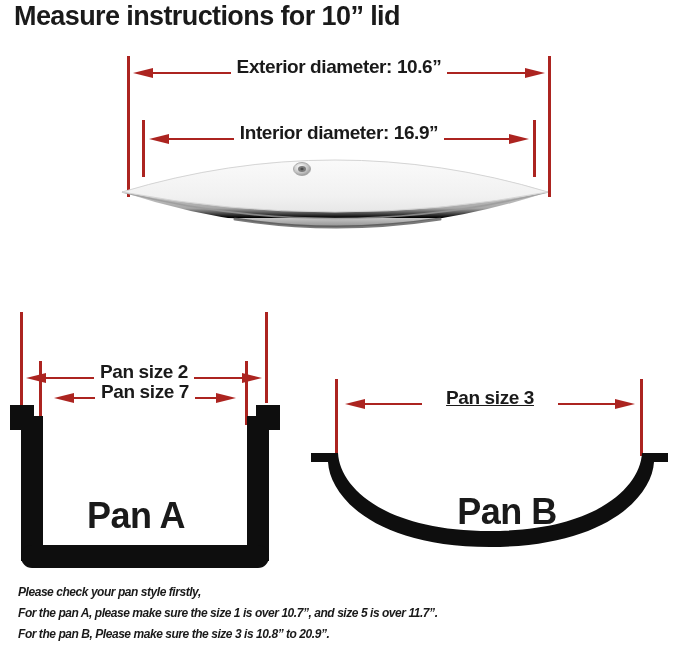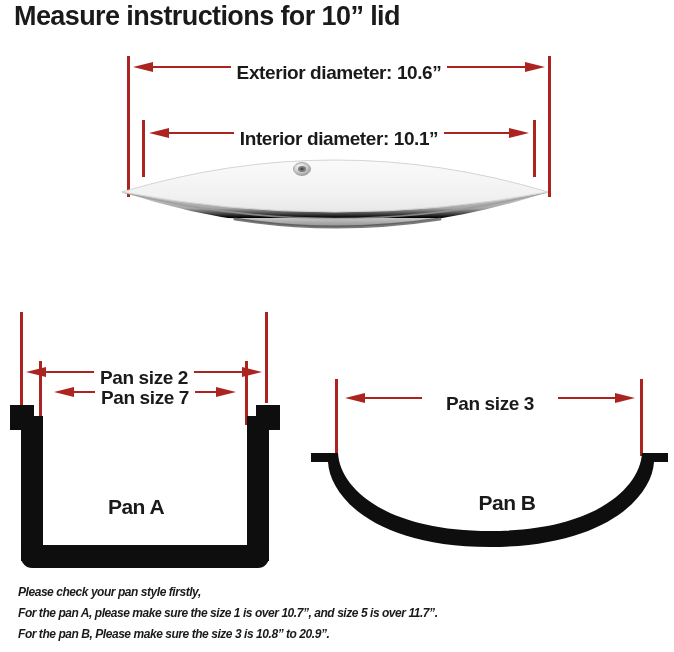--- a/index.html
+++ b/index.html
@@ -7,34 +7,34 @@
   html,body{ margin:0; padding:0; background:#fff; }
   .stage{
     position:relative; width:674px; height:652px; background:#ffffff;
     font-family:"Liberation Sans", sans-serif; color:var(--ink); overflow:hidden;
   }
   .title{
     position:absolute; left:14px; top:1px; margin:0;
     font-size:27px; font-weight:bold; letter-spacing:-0.6px; white-space:nowrap;
   }
   .vline{ position:absolute; width:3px; background:var(--red); }
-  .measure-row{ position:absolute; display:flex; align-items:flex-start; height:16px; }
+  .measure-row{ position:absolute; display:flex; align-items:flex-end; height:16px; }
   .arr{ flex:1; display:flex; align-items:center; min-width:8px; }
   .tail{ flex:1; height:2.6px; background:var(--red); }
   .head-l{ width:0; height:0; border-top:5.5px solid transparent;
            border-bottom:5.5px solid transparent; border-right:20px solid var(--red); }
   .head-r{ width:0; height:0; border-top:5.5px solid transparent;
            border-bottom:5.5px solid transparent; border-left:20px solid var(--red); }
   .mlabel{
     font-weight:bold; font-size:19px; letter-spacing:-0.4px;
     padding:0 6px; white-space:nowrap;
   }
-  .mlabel.widepad{ padding:0 24px; }
+  .mlabel.widepad{ padding:0 24px;text-decoration:underline; }
   .pan-label{
-    position:absolute; font-weight:bold; font-size:21px; letter-spacing:-0.5px;
+    position:absolute; font-weight:bold; font-size:36px; letter-spacing:-0.5px;
     text-align:center; white-space:nowrap;
   }
   .svg-abs{ position:absolute; }
   .notes{
     position:absolute; left:18px; top:582px; width:672px;
     font-weight:bold; font-size:12px; line-height:21px; letter-spacing:-0.45px;font-style:italic;
   }
   .notes div{ white-space:nowrap; }
 </style>
 </head>
@@ -59,21 +59,21 @@
         <span class="tail"></span>
         <span class="head-r"></span>
       </span>
   </div>
 
   <div class="measure-row" style="left:149px;top:128px;width:380px;">
     <span class="arr">
         <span class="head-l"></span>
         <span class="tail"></span>
       </span>
-    <span class="mlabel">Interior diameter:  10.1”</span>
+    <span class="mlabel">Interior diameter:  16.9”</span>
     <span class="arr">
         <span class="tail"></span>
         <span class="head-r"></span>
       </span>
   </div>
 
   <svg class="svg-abs" style="left:95px;top:148px;" width="470" height="92" viewBox="0 0 470 92">
     <defs>
       <linearGradient id="rimGrad" x1="0" y1="0" x2="0" y2="1">
         <stop offset="0%" stop-color="#f0f0f0"></stop>

